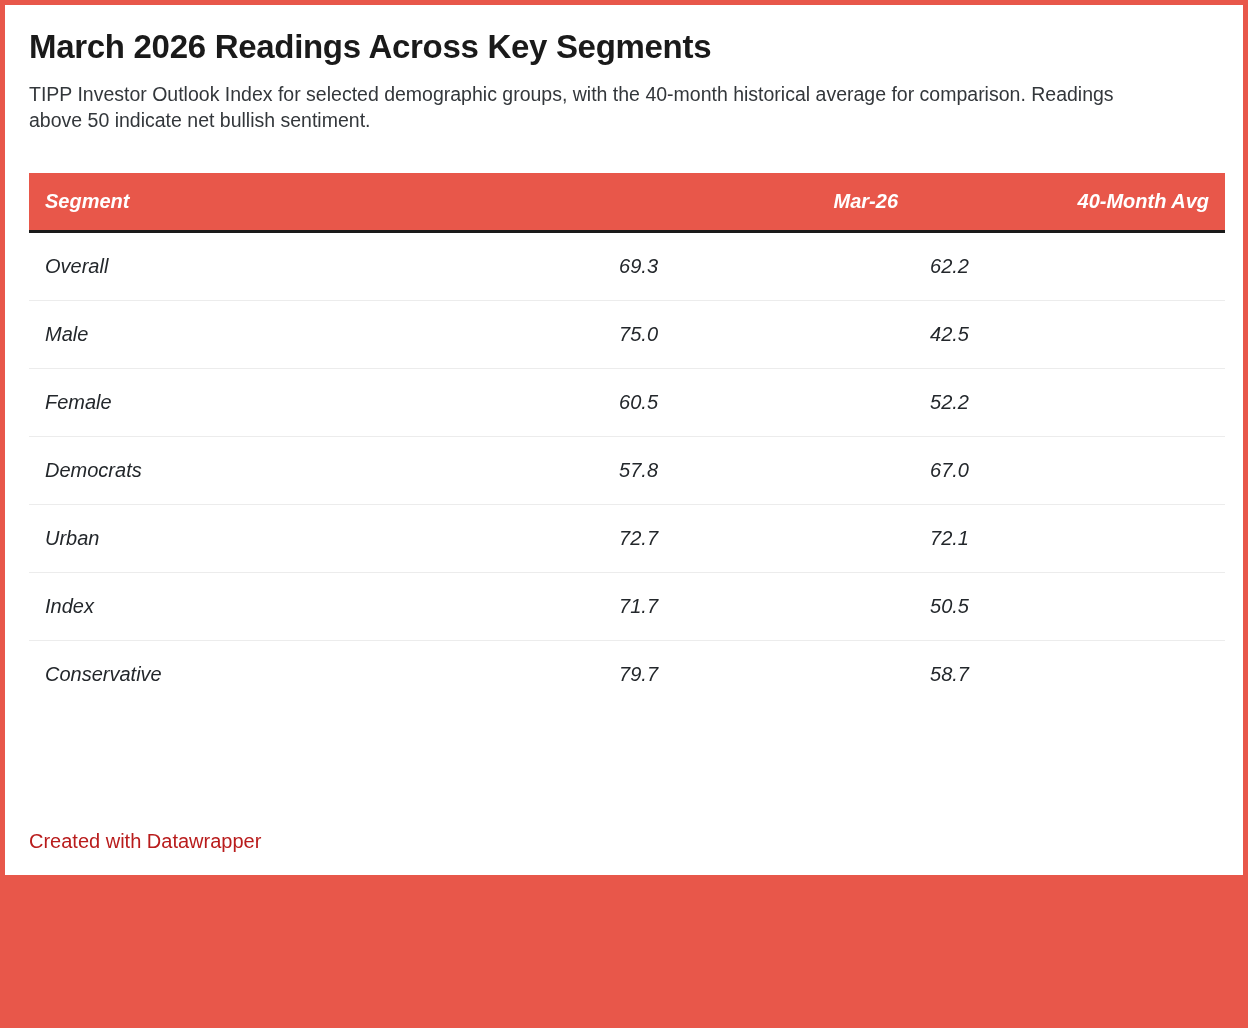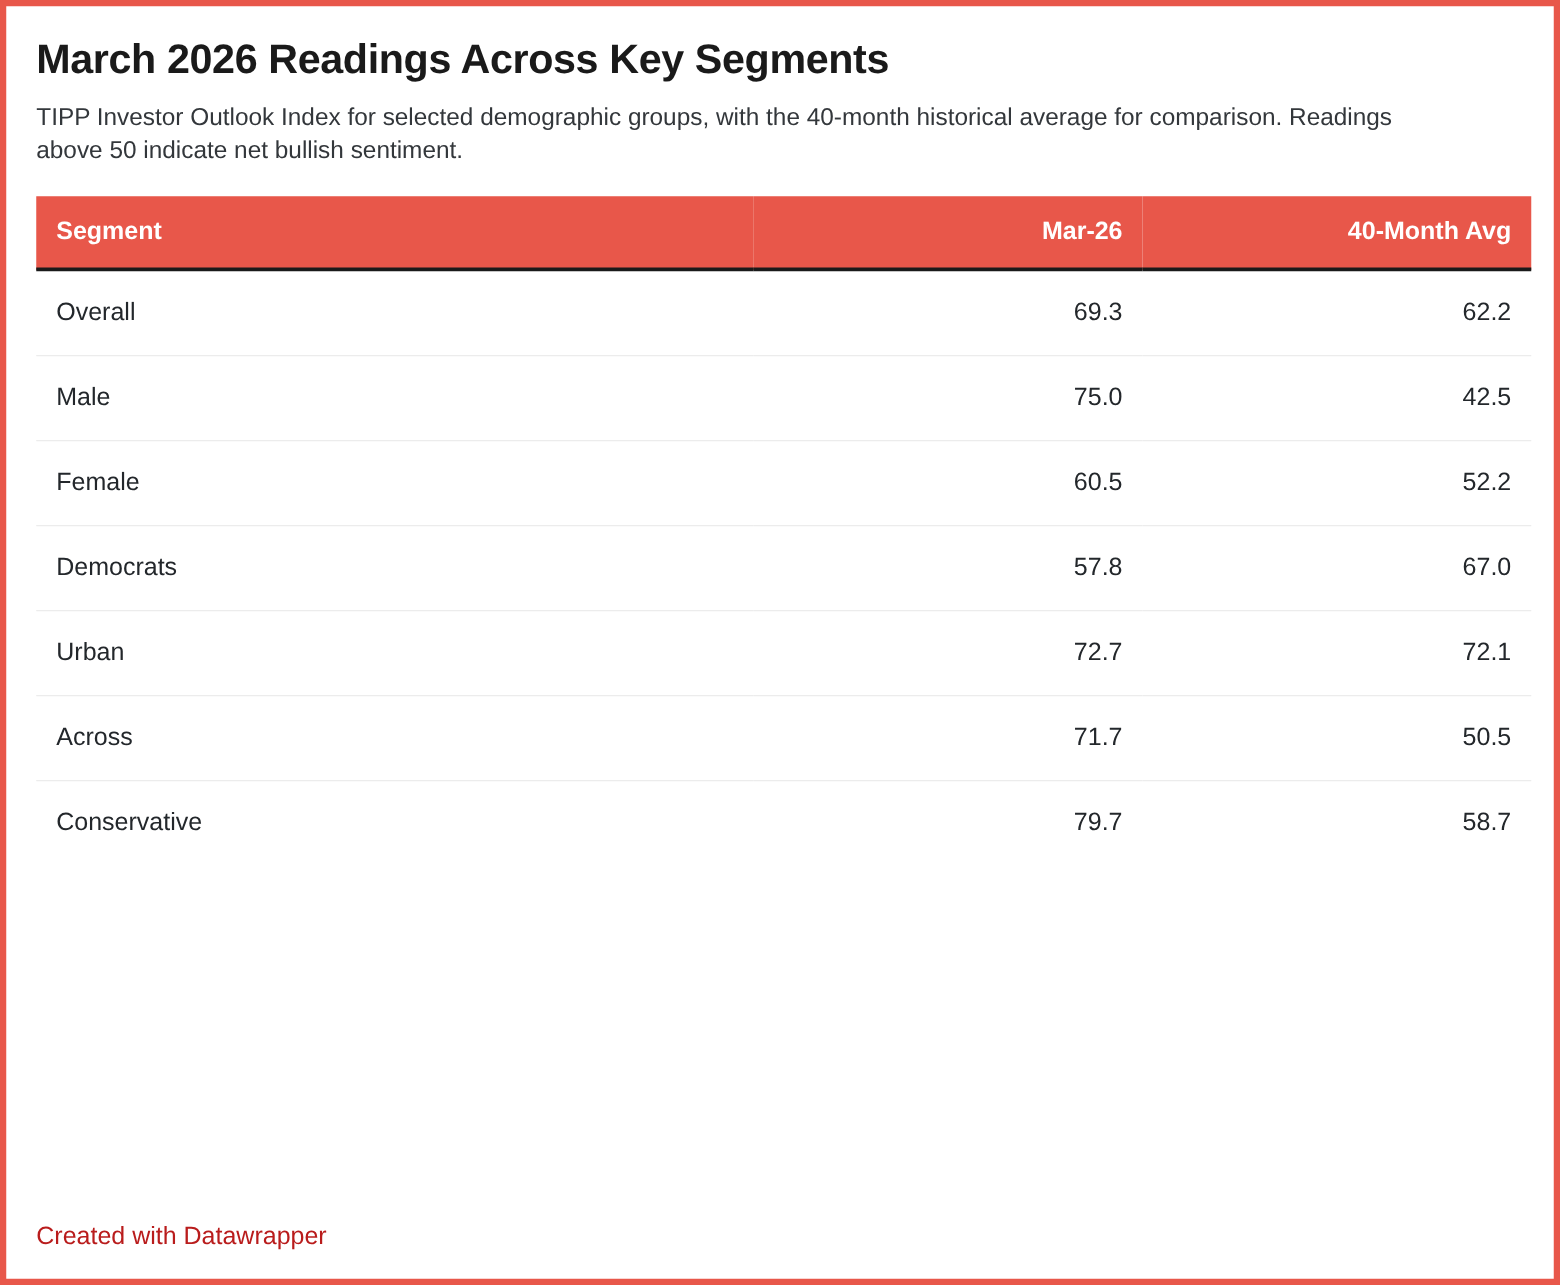--- a/index.html
+++ b/index.html
@@ -11,21 +11,21 @@
     height: 1028px;
     background: #e8574a;
     font-family: "Liberation Sans", sans-serif;
     overflow: hidden;
   }
   .card {
     position: absolute;
     left: 5px;
     top: 5px;
     width: 1238px;
-    height: 1018px;
+    height: 870px;
     background: #ffffff;
     box-sizing: border-box;
     padding: 22px 24px 0 24px;
   }
   .title {
     font-size: 33px;
     font-weight: bold;
     color: #1a1a1a;
     letter-spacing: -0.3px;
     margin: 0 0 0 0;
@@ -35,41 +35,42 @@
     font-size: 19.5px;
     color: #33373b;
     line-height: 1.35;
     margin: 14px 0 0 0;
     max-width: 1140px;
     font-weight: 400;
   }
   table.data-table {
     border-collapse: collapse;
     width: 1196px;
-    margin-top: 24px;
+    margin-top: 40px;
     table-layout: fixed;
+    font-style: italic;
   }
   table.data-table thead th {
     background: #e8574a;
     color: #ffffff;
     font-size: 20px;
     font-weight: bold;
     padding: 17px 16px;
     text-align: right;
     border-bottom: 3px solid #1a1a1a;
   }
   table.data-table thead th.col-segment {
     text-align: left;
     padding-left: 16px;
   }
   table.data-table tbody td {
     font-size: 20px;
     color: #23272b;
     padding: 22px 16px;
-    text-align: right;
+    text-align: left;
     border-bottom: 1px solid #ececec;
     font-weight: 400;
   }
   table.data-table tbody tr:last-child td {
     border-bottom: none;
   }
   table.data-table tbody td.col-segment {
     text-align: left;
     padding-left: 16px;
   }
@@ -126,21 +127,21 @@
         <td class="col-segment">Democrats</td>
         <td>57.8</td>
         <td>67.0</td>
       </tr>
       <tr>
         <td class="col-segment">Urban</td>
         <td>72.7</td>
         <td>72.1</td>
       </tr>
       <tr>
-        <td class="col-segment">Across</td>
+        <td class="col-segment">Index</td>
         <td>71.7</td>
         <td>50.5</td>
       </tr>
       <tr>
         <td class="col-segment">Conservative</td>
         <td>79.7</td>
         <td>58.7</td>
       </tr>
     </tbody>
   </table>

